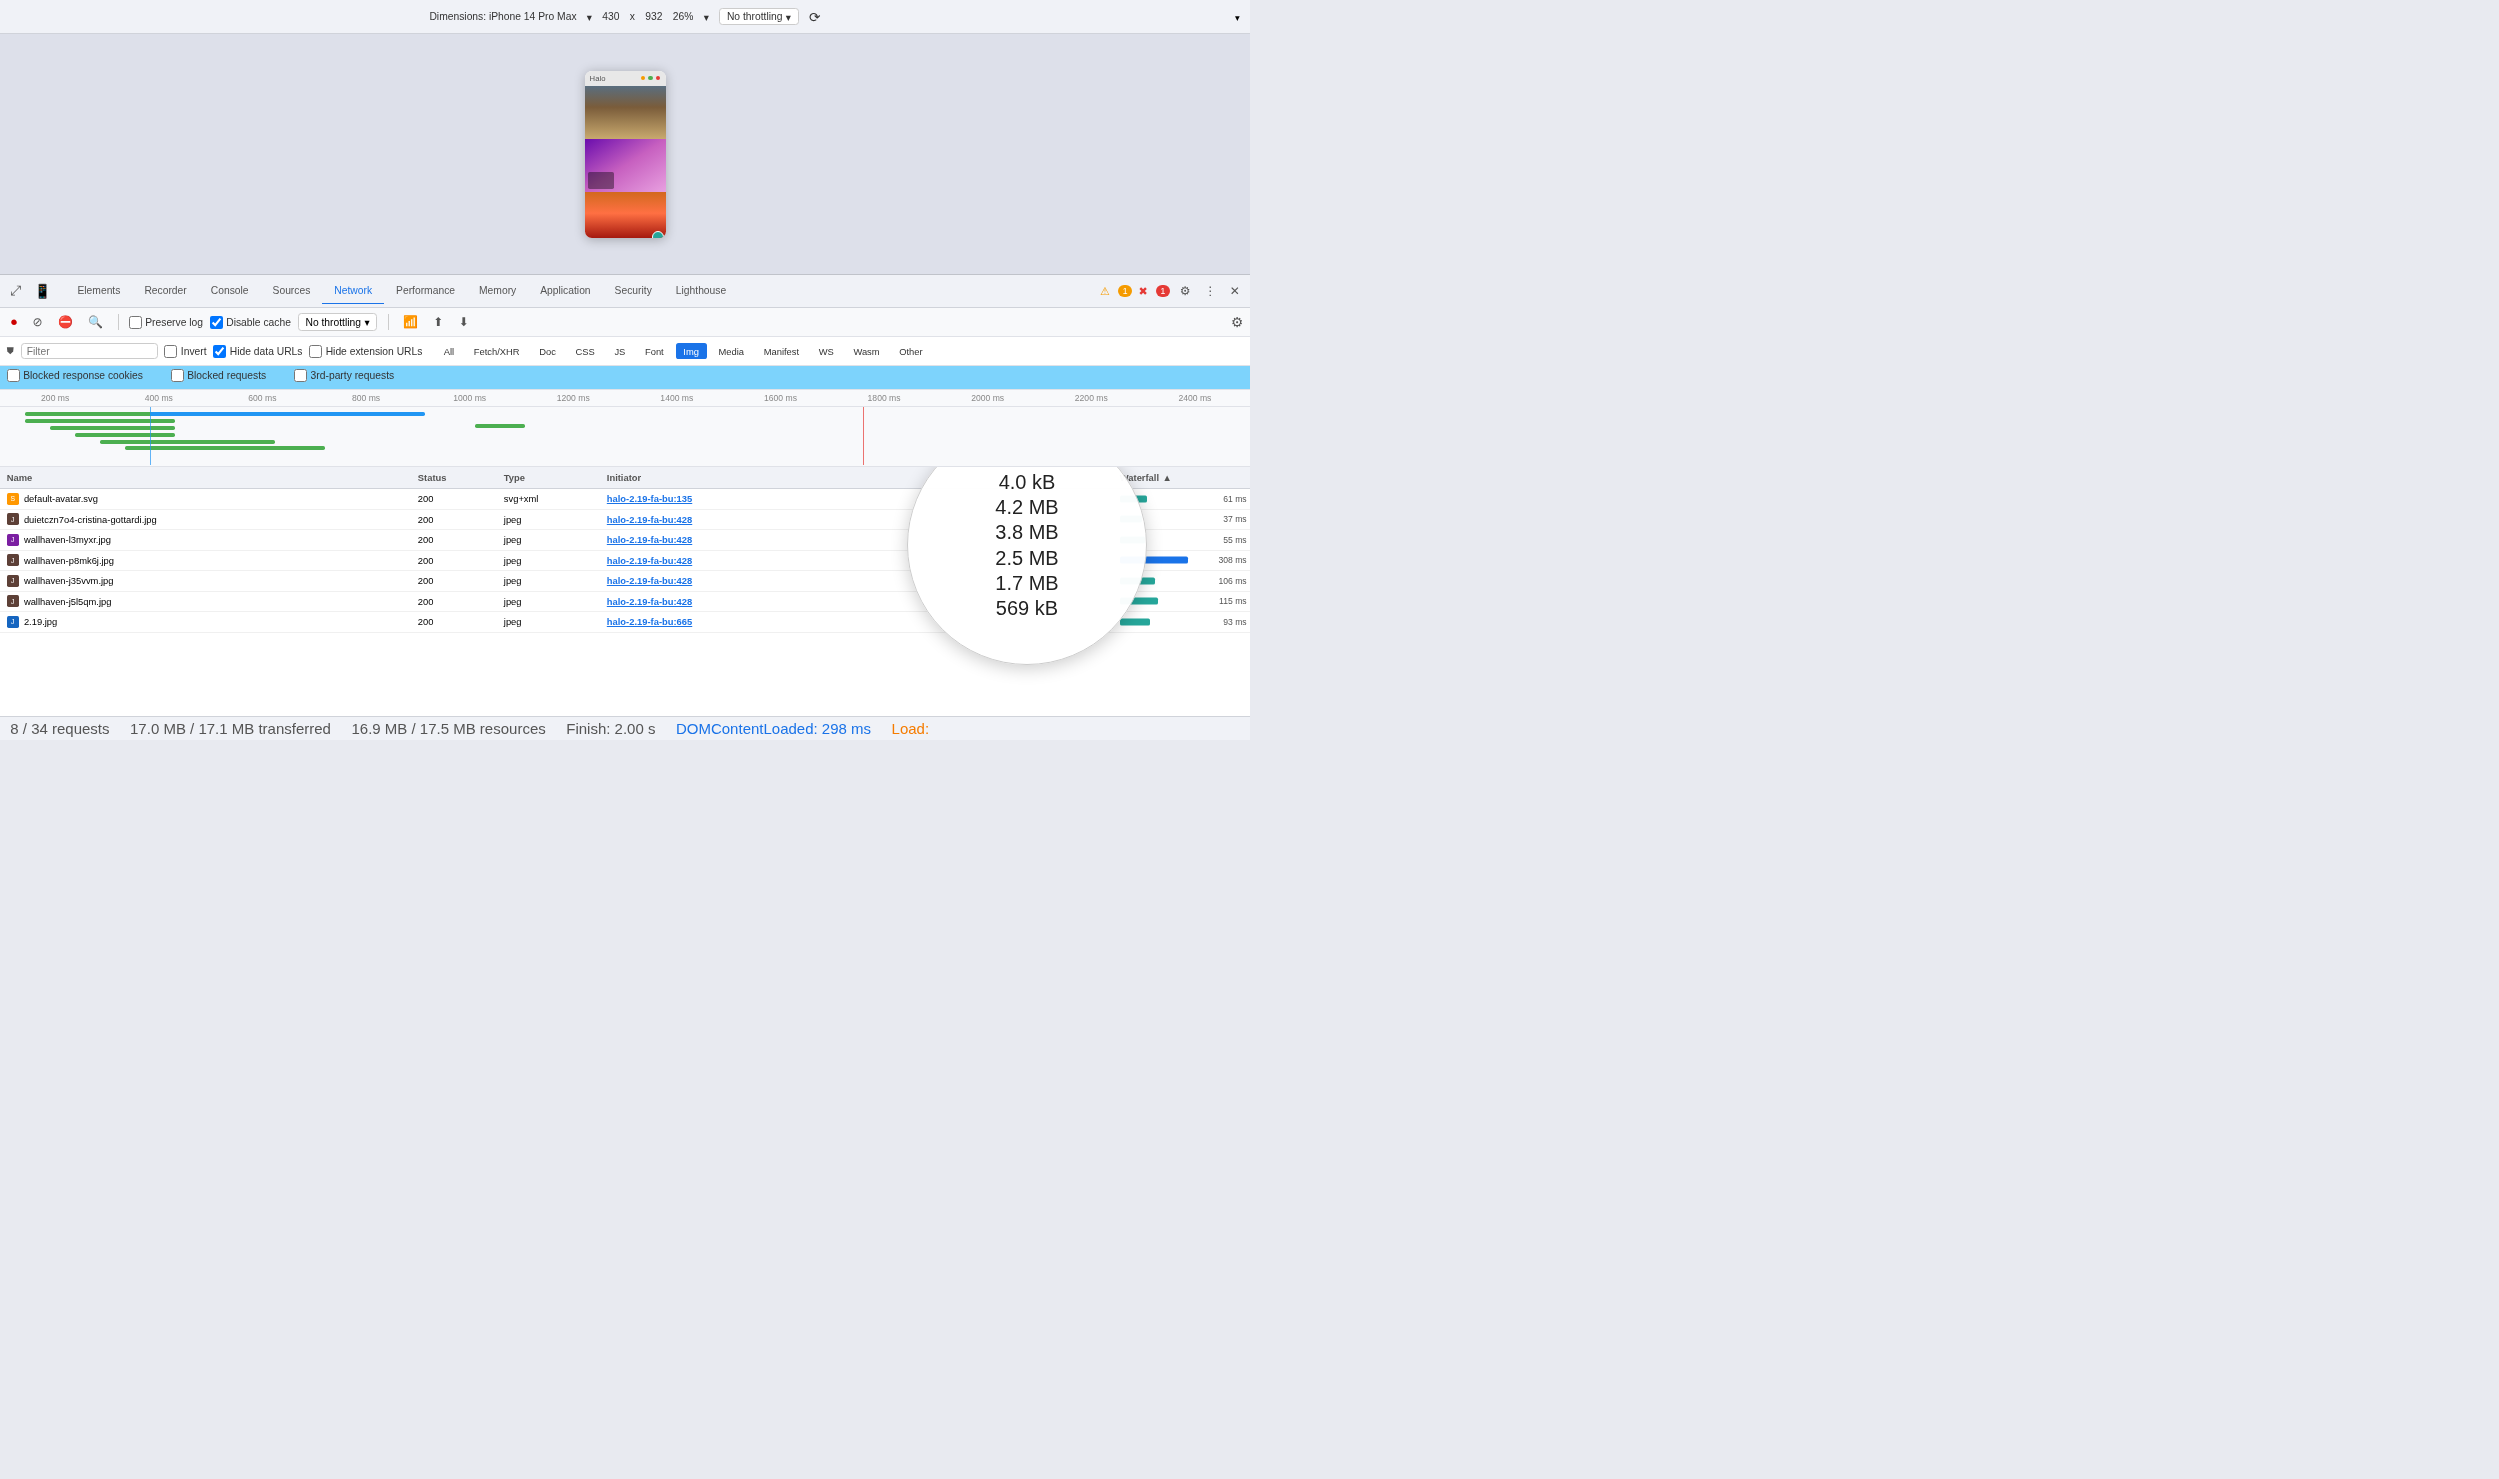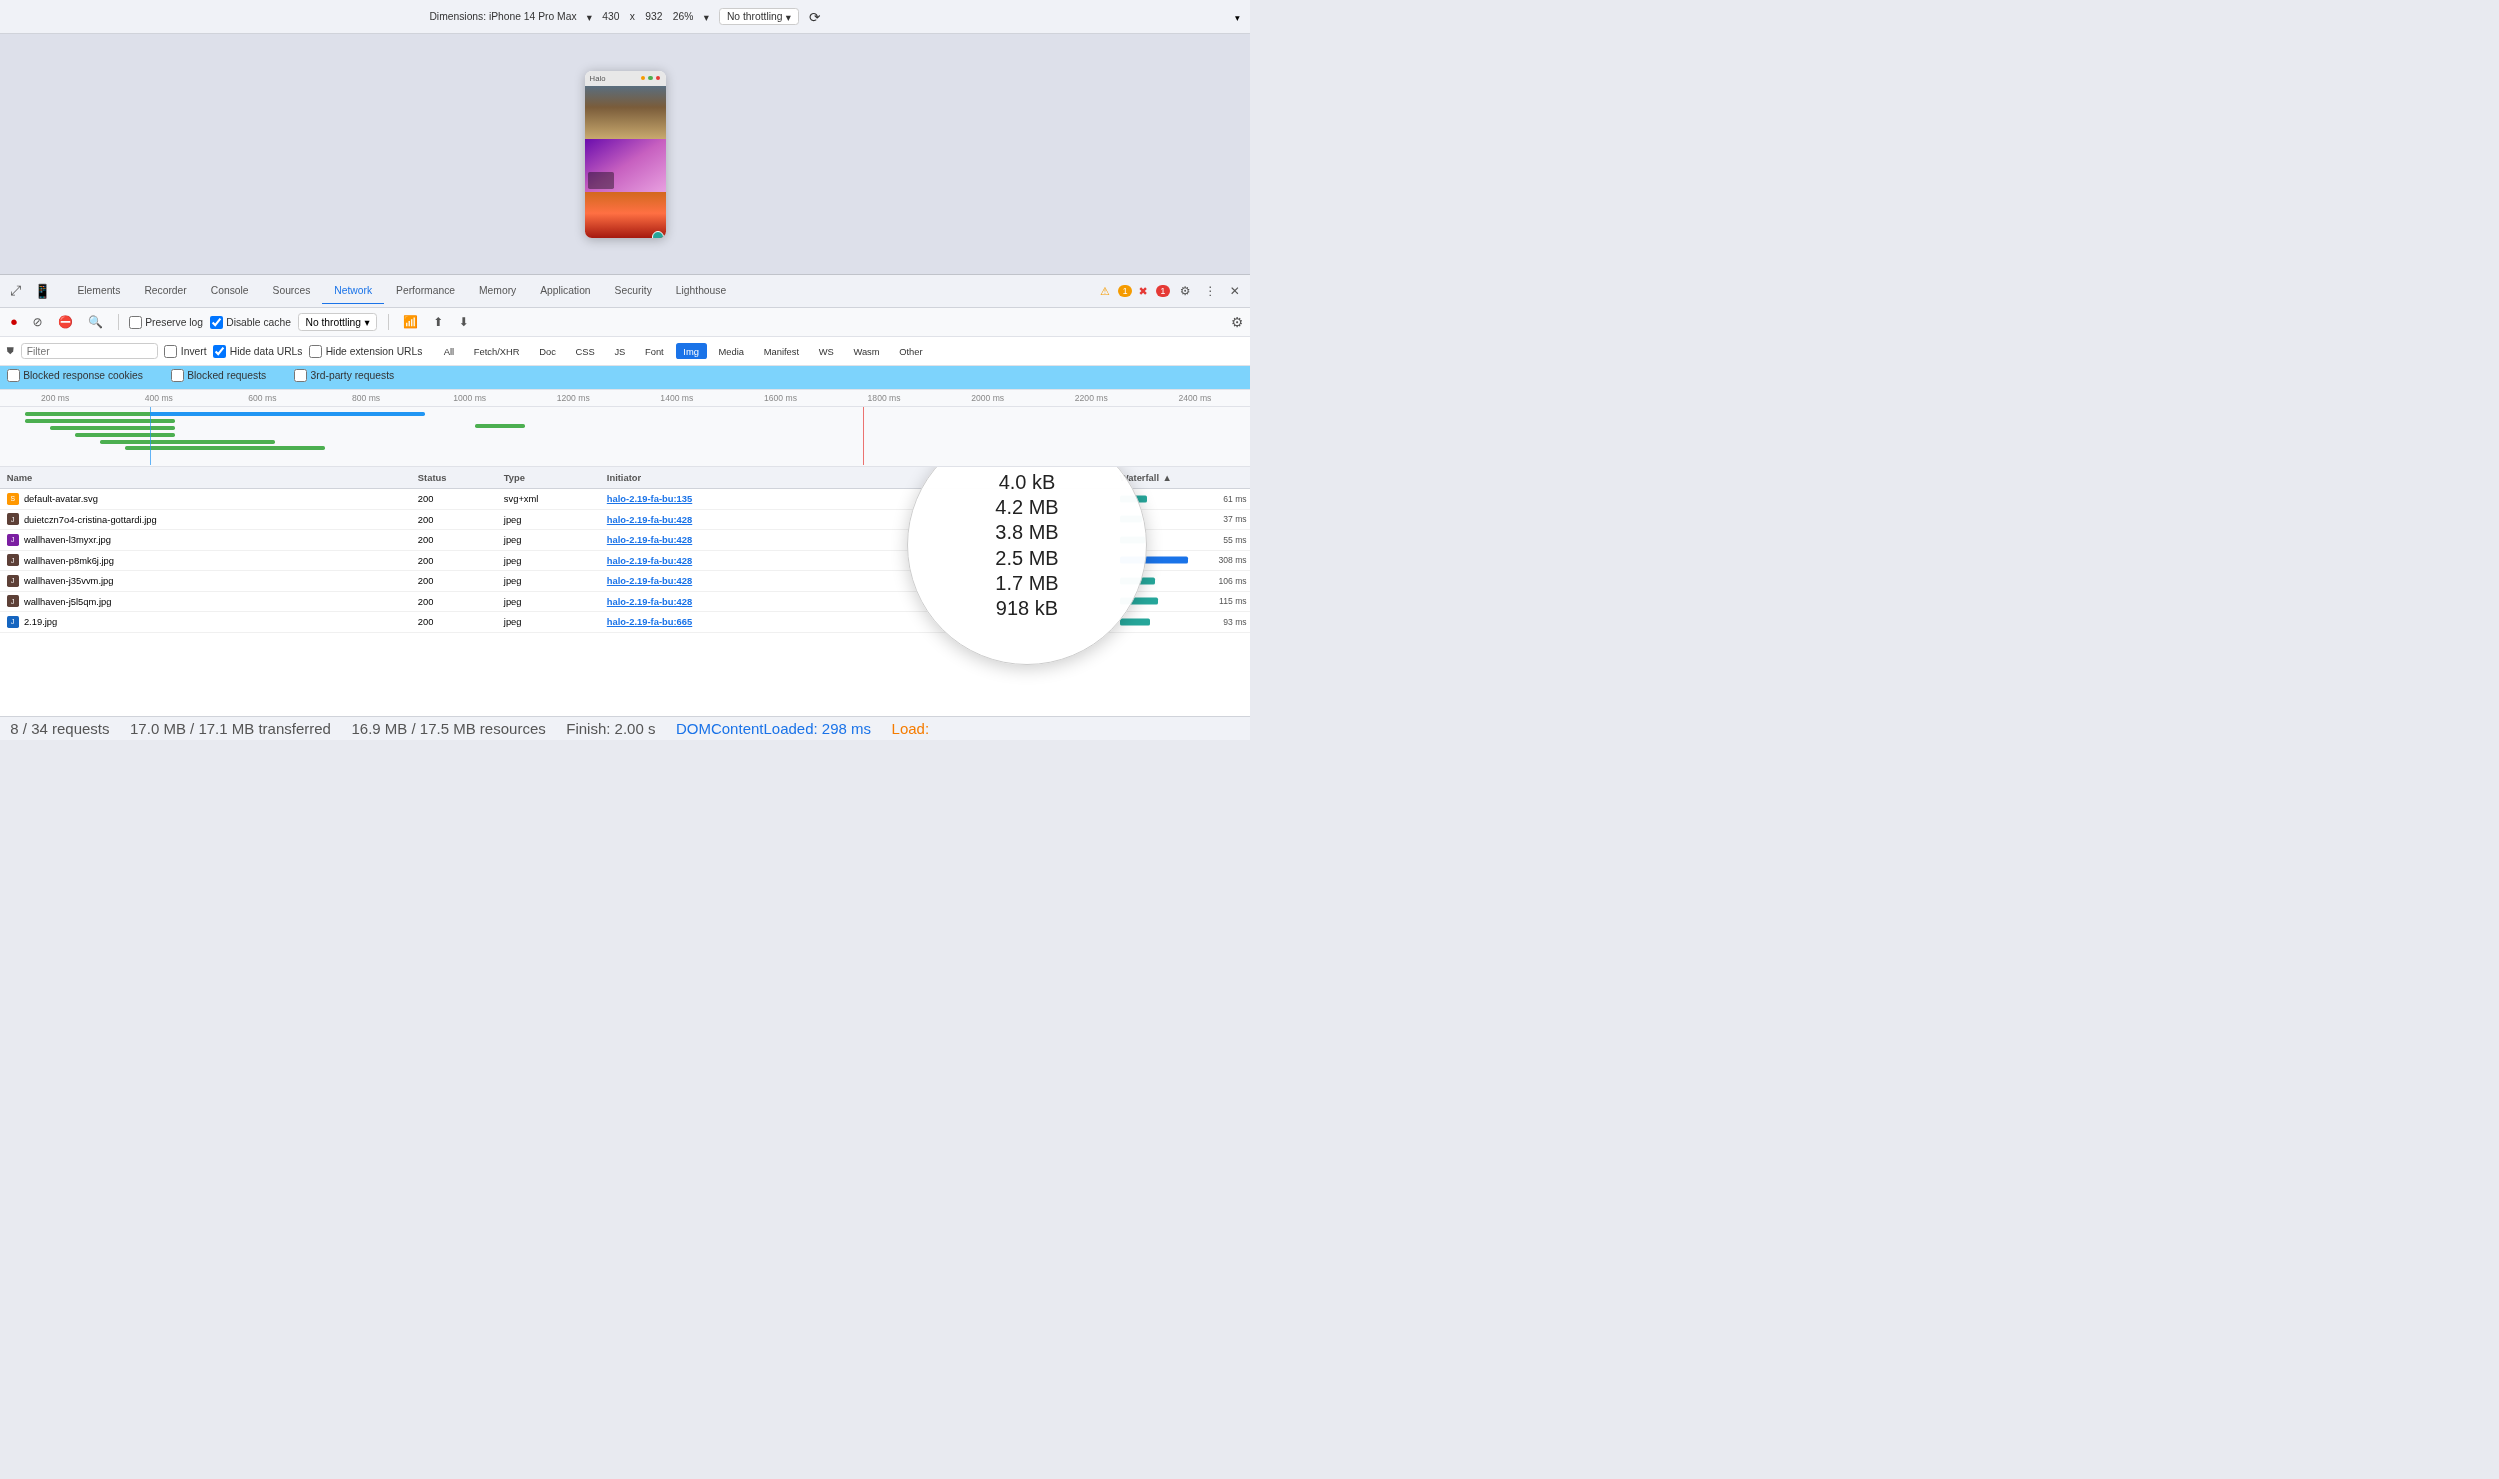--- a/index.html
+++ b/index.html
@@ -439,21 +439,21 @@
         <span class="wf-time">93 ms</span>
       </div>
     </div>
 
     <div class="magnify-overlay">
       <div class="magnify-val">4.0 kB</div>
       <div class="magnify-val">4.2 MB</div>
       <div class="magnify-val">3.8 MB</div>
       <div class="magnify-val">2.5 MB</div>
       <div class="magnify-val">1.7 MB</div>
-      <div class="magnify-val">918 kB</div>
+      <div class="magnify-val">569 kB</div>
     </div>
 
   </div>
 
   <div class="status-bar">
     <span class="status-item">8 / 34 requests</span>
     <span class="status-item">17.0 MB / 17.1 MB transferred</span>
     <span class="status-item">16.9 MB / 17.5 MB resources</span>
     <span class="status-item">Finish: 2.00 s</span>
     <span class="status-item blue">DOMContentLoaded: 298 ms</span>

